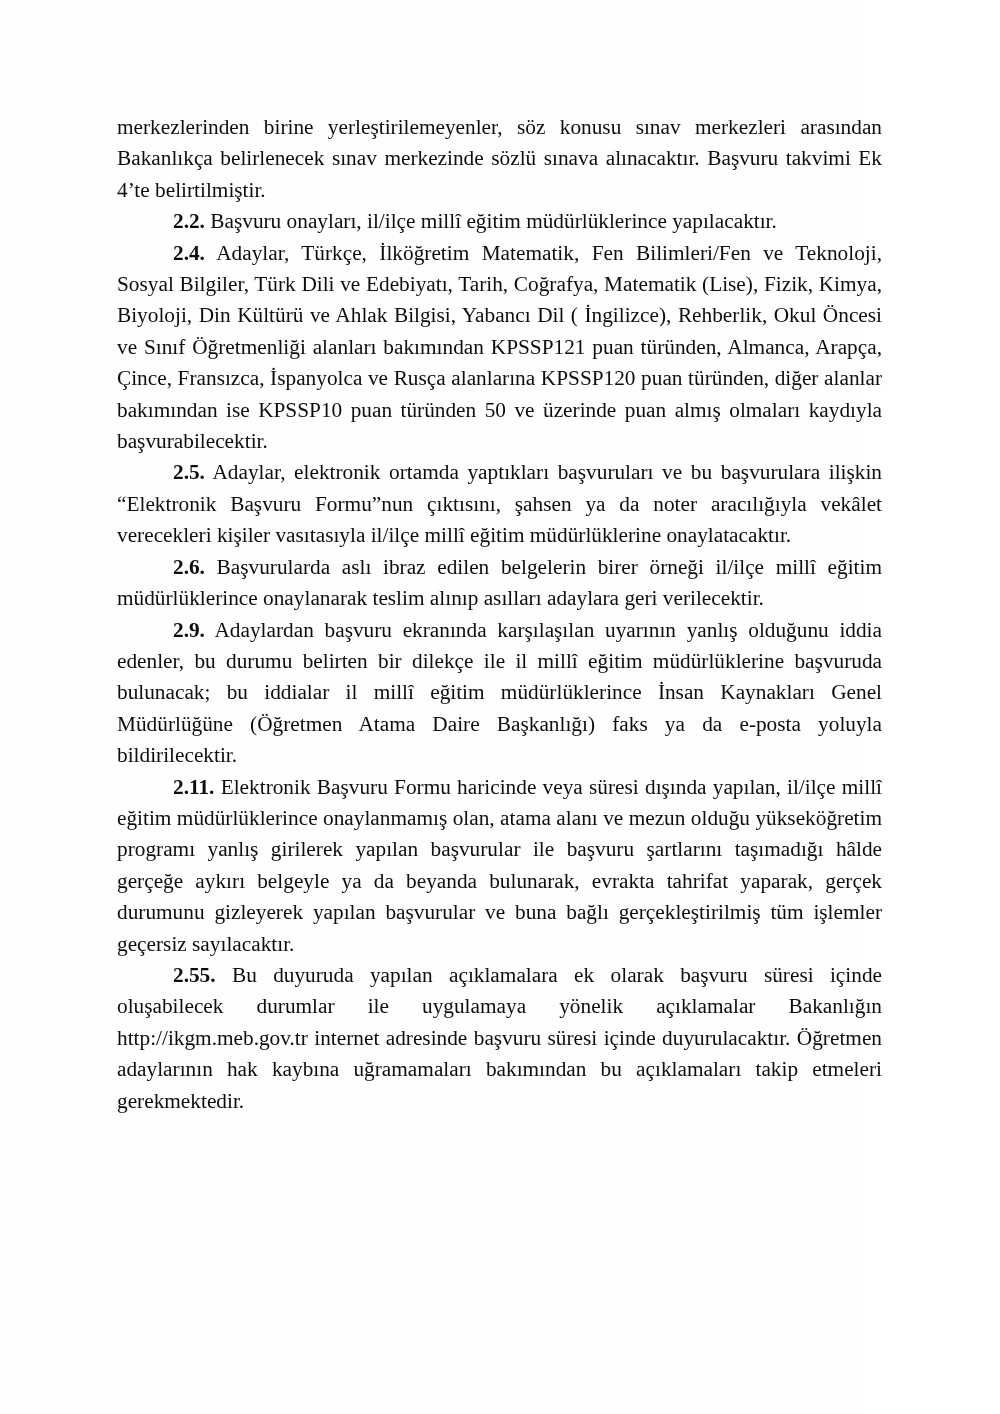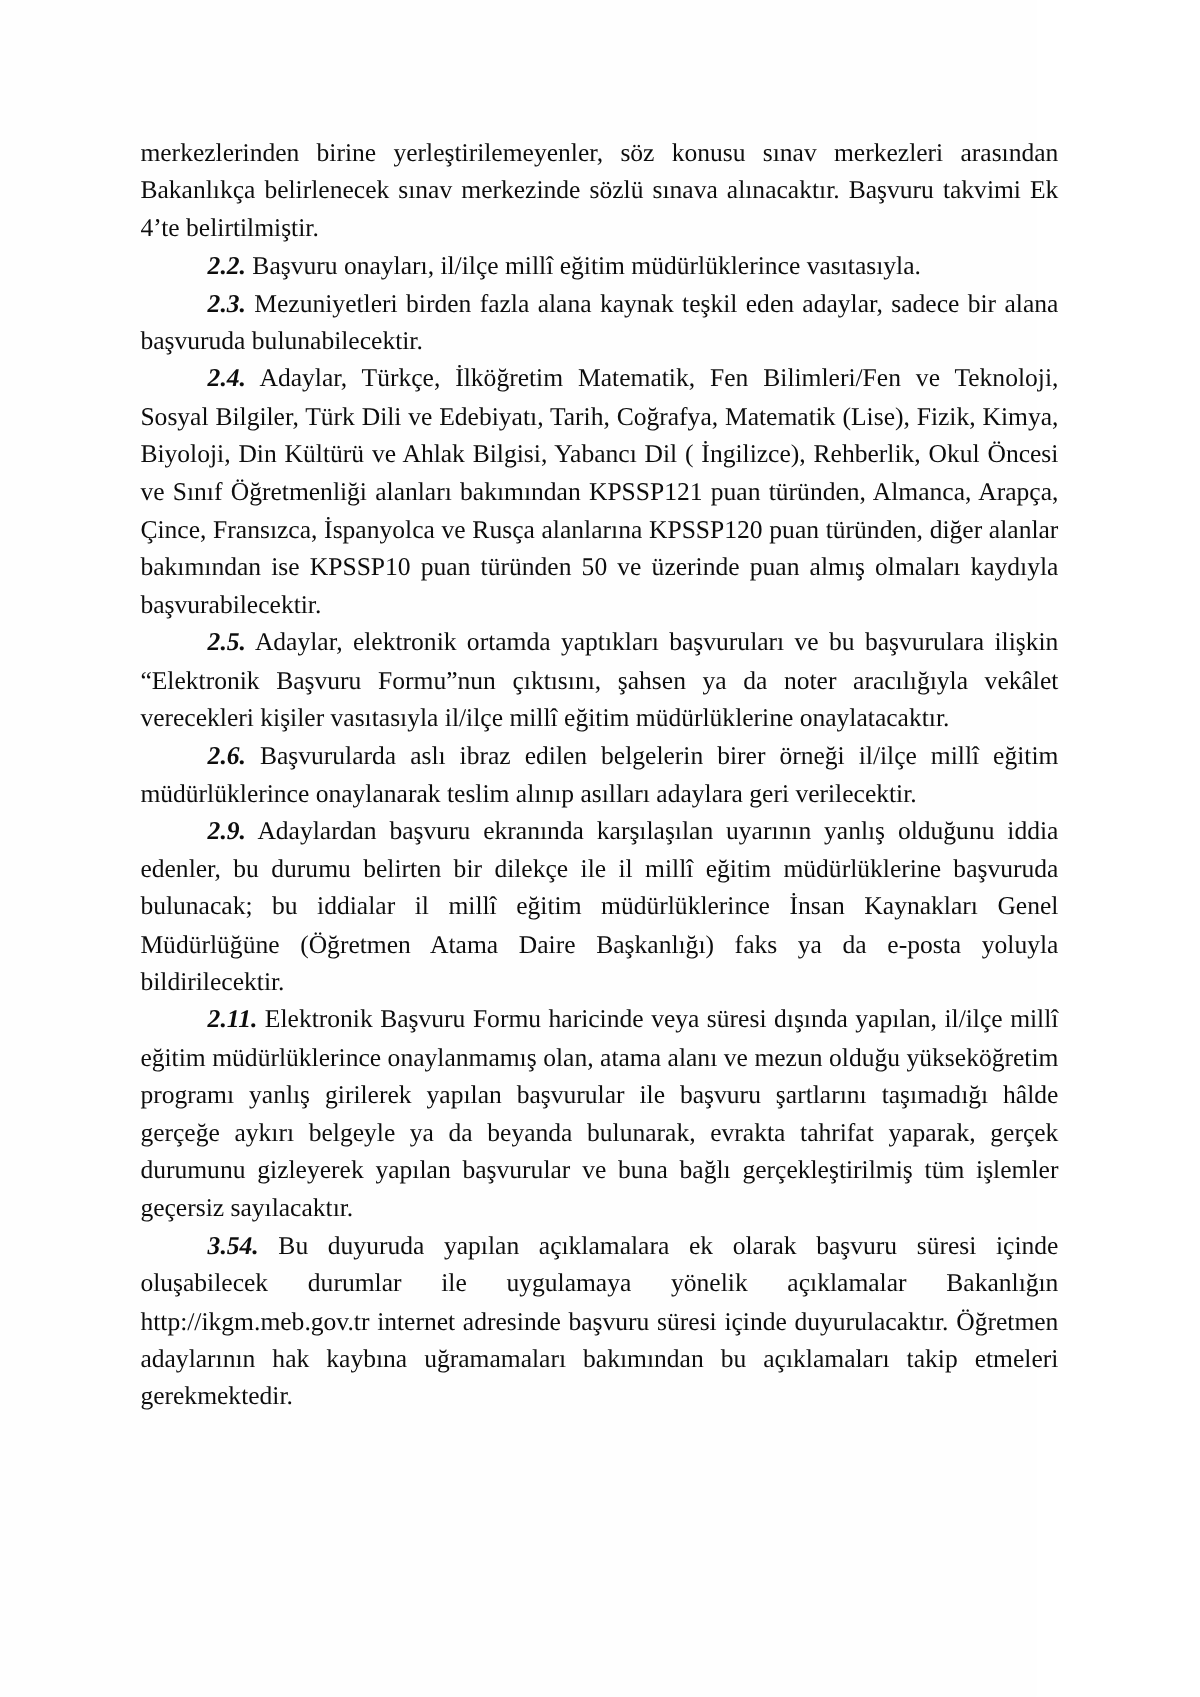--- a/index.html
+++ b/index.html
@@ -35,31 +35,29 @@
     padding: 0;
     text-align: justify;
     text-indent: 0;
   }
   p.para.indented {
     text-indent: 56px;
   }
   
   .num {
     font-weight: bold;
-    font-style: italic;
   }
 </style>
 </head>
 <body style="color: rgb(13, 13, 13);">
 
 <div id="page" style="background: rgb(254, 254, 254);">
   <div id="doc-body">
       <p class="para"><span>merkezlerinden birine yerleştirilemeyenler, söz konusu sınav merkezleri arasından Bakanlıkça belirlenecek sınav merkezinde sözlü sınava alınacaktır. Başvuru takvimi Ek 4’te belirtilmiştir.</span></p>
-      <p class="para indented"><span class="num">2.2.</span> <span>Başvuru onayları, il/ilçe millî eğitim müdürlüklerince vasıtasıyla.</span></p>
-      <p class="para indented"><span class="num">2.3.</span> <span>Mezuniyetleri birden fazla alana kaynak teşkil eden adaylar, sadece bir alana başvuruda bulunabilecektir.</span></p>
+      <p class="para indented"><span class="num">2.2.</span> <span>Başvuru onayları, il/ilçe millî eğitim müdürlüklerince yapılacaktır.</span></p>
       <p class="para indented"><span class="num">2.4.</span> <span>Adaylar, Türkçe, İlköğretim Matematik, Fen Bilimleri/Fen ve Teknoloji, Sosyal Bilgiler, Türk Dili ve Edebiyatı, Tarih, Coğrafya, Matematik (Lise), Fizik, Kimya, Biyoloji, Din Kültürü ve Ahlak Bilgisi, Yabancı Dil ( İngilizce), Rehberlik, Okul Öncesi ve Sınıf Öğretmenliği alanları bakımından KPSSP121 puan türünden, Almanca, Arapça, Çince, Fransızca, İspanyolca ve Rusça alanlarına KPSSP120 puan türünden, diğer alanlar bakımından ise KPSSP10 puan türünden 50 ve üzerinde puan almış olmaları kaydıyla başvurabilecektir.</span></p>
       <p class="para indented"><span class="num">2.5.</span> <span>Adaylar, elektronik ortamda yaptıkları başvuruları ve bu başvurulara ilişkin “Elektronik Başvuru Formu”nun çıktısını, şahsen ya da noter aracılığıyla vekâlet verecekleri kişiler vasıtasıyla il/ilçe millî eğitim müdürlüklerine onaylatacaktır.</span></p>
       <p class="para indented"><span class="num">2.6.</span> <span>Başvurularda aslı ibraz edilen belgelerin birer örneği il/ilçe millî eğitim müdürlüklerince onaylanarak teslim alınıp asılları adaylara geri verilecektir.</span></p>
       <p class="para indented"><span class="num">2.9.</span> <span>Adaylardan başvuru ekranında karşılaşılan uyarının yanlış olduğunu iddia edenler, bu durumu belirten bir dilekçe ile il millî eğitim müdürlüklerine başvuruda bulunacak; bu iddialar il millî eğitim müdürlüklerince İnsan Kaynakları Genel Müdürlüğüne (Öğretmen Atama Daire Başkanlığı) faks ya da e-posta yoluyla bildirilecektir.</span></p>
       <p class="para indented"><span class="num">2.11.</span> <span>Elektronik Başvuru Formu haricinde veya süresi dışında yapılan, il/ilçe millî eğitim müdürlüklerince onaylanmamış olan, atama alanı ve mezun olduğu yükseköğretim programı yanlış girilerek yapılan başvurular ile başvuru şartlarını taşımadığı hâlde gerçeğe aykırı belgeyle ya da beyanda bulunarak, evrakta tahrifat yaparak, gerçek durumunu gizleyerek yapılan başvurular ve buna bağlı gerçekleştirilmiş tüm işlemler geçersiz sayılacaktır.</span></p>
-      <p class="para indented"><span class="num">3.54.</span> <span>Bu duyuruda yapılan açıklamalara ek olarak başvuru süresi içinde oluşabilecek durumlar ile uygulamaya yönelik açıklamalar Bakanlığın http://ikgm.meb.gov.tr internet adresinde başvuru süresi içinde duyurulacaktır. Öğretmen adaylarının hak kaybına uğramamaları bakımından bu açıklamaları takip etmeleri gerekmektedir.</span></p>
+      <p class="para indented"><span class="num">2.55.</span> <span>Bu duyuruda yapılan açıklamalara ek olarak başvuru süresi içinde oluşabilecek durumlar ile uygulamaya yönelik açıklamalar Bakanlığın http://ikgm.meb.gov.tr internet adresinde başvuru süresi içinde duyurulacaktır. Öğretmen adaylarının hak kaybına uğramamaları bakımından bu açıklamaları takip etmeleri gerekmektedir.</span></p>
     </div>
 </div>
 
 </body></html>

